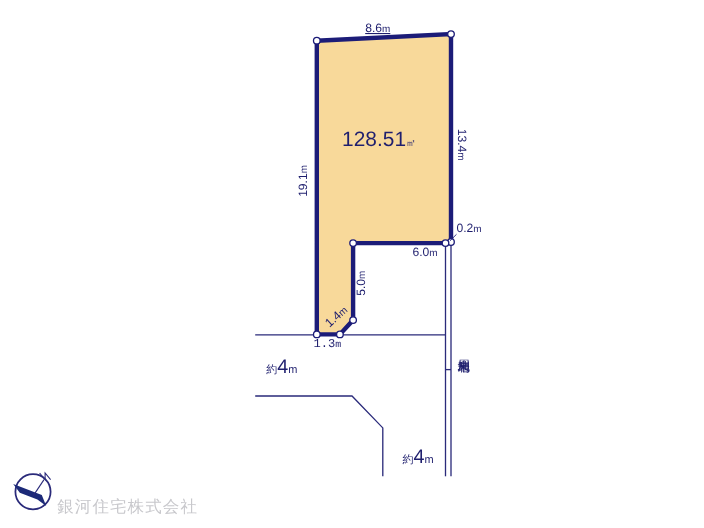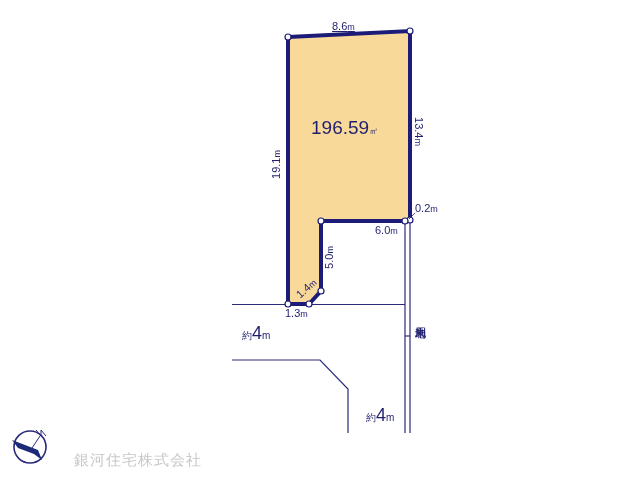--- a/index.html
+++ b/index.html
@@ -10,21 +10,21 @@
     .dim { font-size: 11px; }
     .dim .u { font-size: 9px; }
     .rot90 { transform: rotate(90deg); transform-origin: center; }
     .rotm90 { transform: rotate(-90deg); transform-origin: center; }
     .area { font-size: 19px; }
     .area .u { font-size: 9px; }
     .road-w { font-size: 10px; }
     .road-w .big { font-size: 18px; }
     .road-w .u { font-size: 10px; }
     .unused { font-size: 11px; writing-mode: vertical-rl; letter-spacing: 0; line-height: 1.05; }
-    .company { position: absolute; left: 74px; top: 451px; font-size: 15px; color: #c8c8cc;
+    .company { position: absolute; left: 52px; top: 451px; font-size: 15px; color: #c8c8cc;
                font-family: "DejaVu Sans", sans-serif; letter-spacing: 1px; }
     .logo { position: absolute; left: 8px; top: 424px; width: 44px; height: 44px; }
   </style>
 </head>
 <body>
 
 <svg id="plot" viewBox="0 0 640 480" width="640" height="480">
 
   <g stroke="#2a2a7a" stroke-width="1.2" fill="none">
     <line x1="232" y1="304.5" x2="405" y2="304.5"></line>
@@ -43,21 +43,21 @@
     <circle cx="405" cy="221" r="3"></circle>
     <circle cx="321" cy="221" r="3"></circle>
     <circle cx="321" cy="291" r="3"></circle>
     <circle cx="309" cy="304" r="3"></circle>
     <circle cx="288" cy="304" r="3"></circle>
   </g>
   <line x1="409" y1="219" x2="415" y2="213" stroke="#1c1c78" stroke-width="0.8"></line>
 </svg>
 
 <div class="lbl area" style="left:311px; top:118px;">
-  <span>196.59</span><span class="u">㎡</span>
+  <span>128.51</span><span class="u">㎡</span>
 </div>
 
 <div class="lbl dim" style="left:332px; top:21px;text-decoration:underline;">
   <span>8.6</span><span class="u">m</span>
 </div>
 
 <div class="lbl dim rot90" style="left:404px; top:126px;">
   <span>13.4</span><span class="u">m</span>
 </div>
 
@@ -70,21 +70,21 @@
 </div>
 
 <div class="lbl dim rotm90" style="left:318px; top:252px;">
   <span>5.0</span><span class="u">m</span>
 </div>
 
 <div class="lbl dim" style="left:295px; top:283px; transform:rotate(-42deg);">
   <span>1.4</span><span class="u">m</span>
 </div>
 
-<div class="lbl dim" style="left:285px; top:308px;">
+<div class="lbl dim" style="left:285px; top:308px;font-family:Liberation Mono, monospace;">
   <span>1.3</span><span class="u">m</span>
 </div>
 
 <div class="lbl dim rotm90" style="left:262px; top:159px;">
   <span>19.1</span><span class="u">m</span>
 </div>
 
 <div class="lbl road-w" style="left:242px; top:324px;">
   <span>約</span><span class="big">4</span><span class="u">m</span>
 </div>

